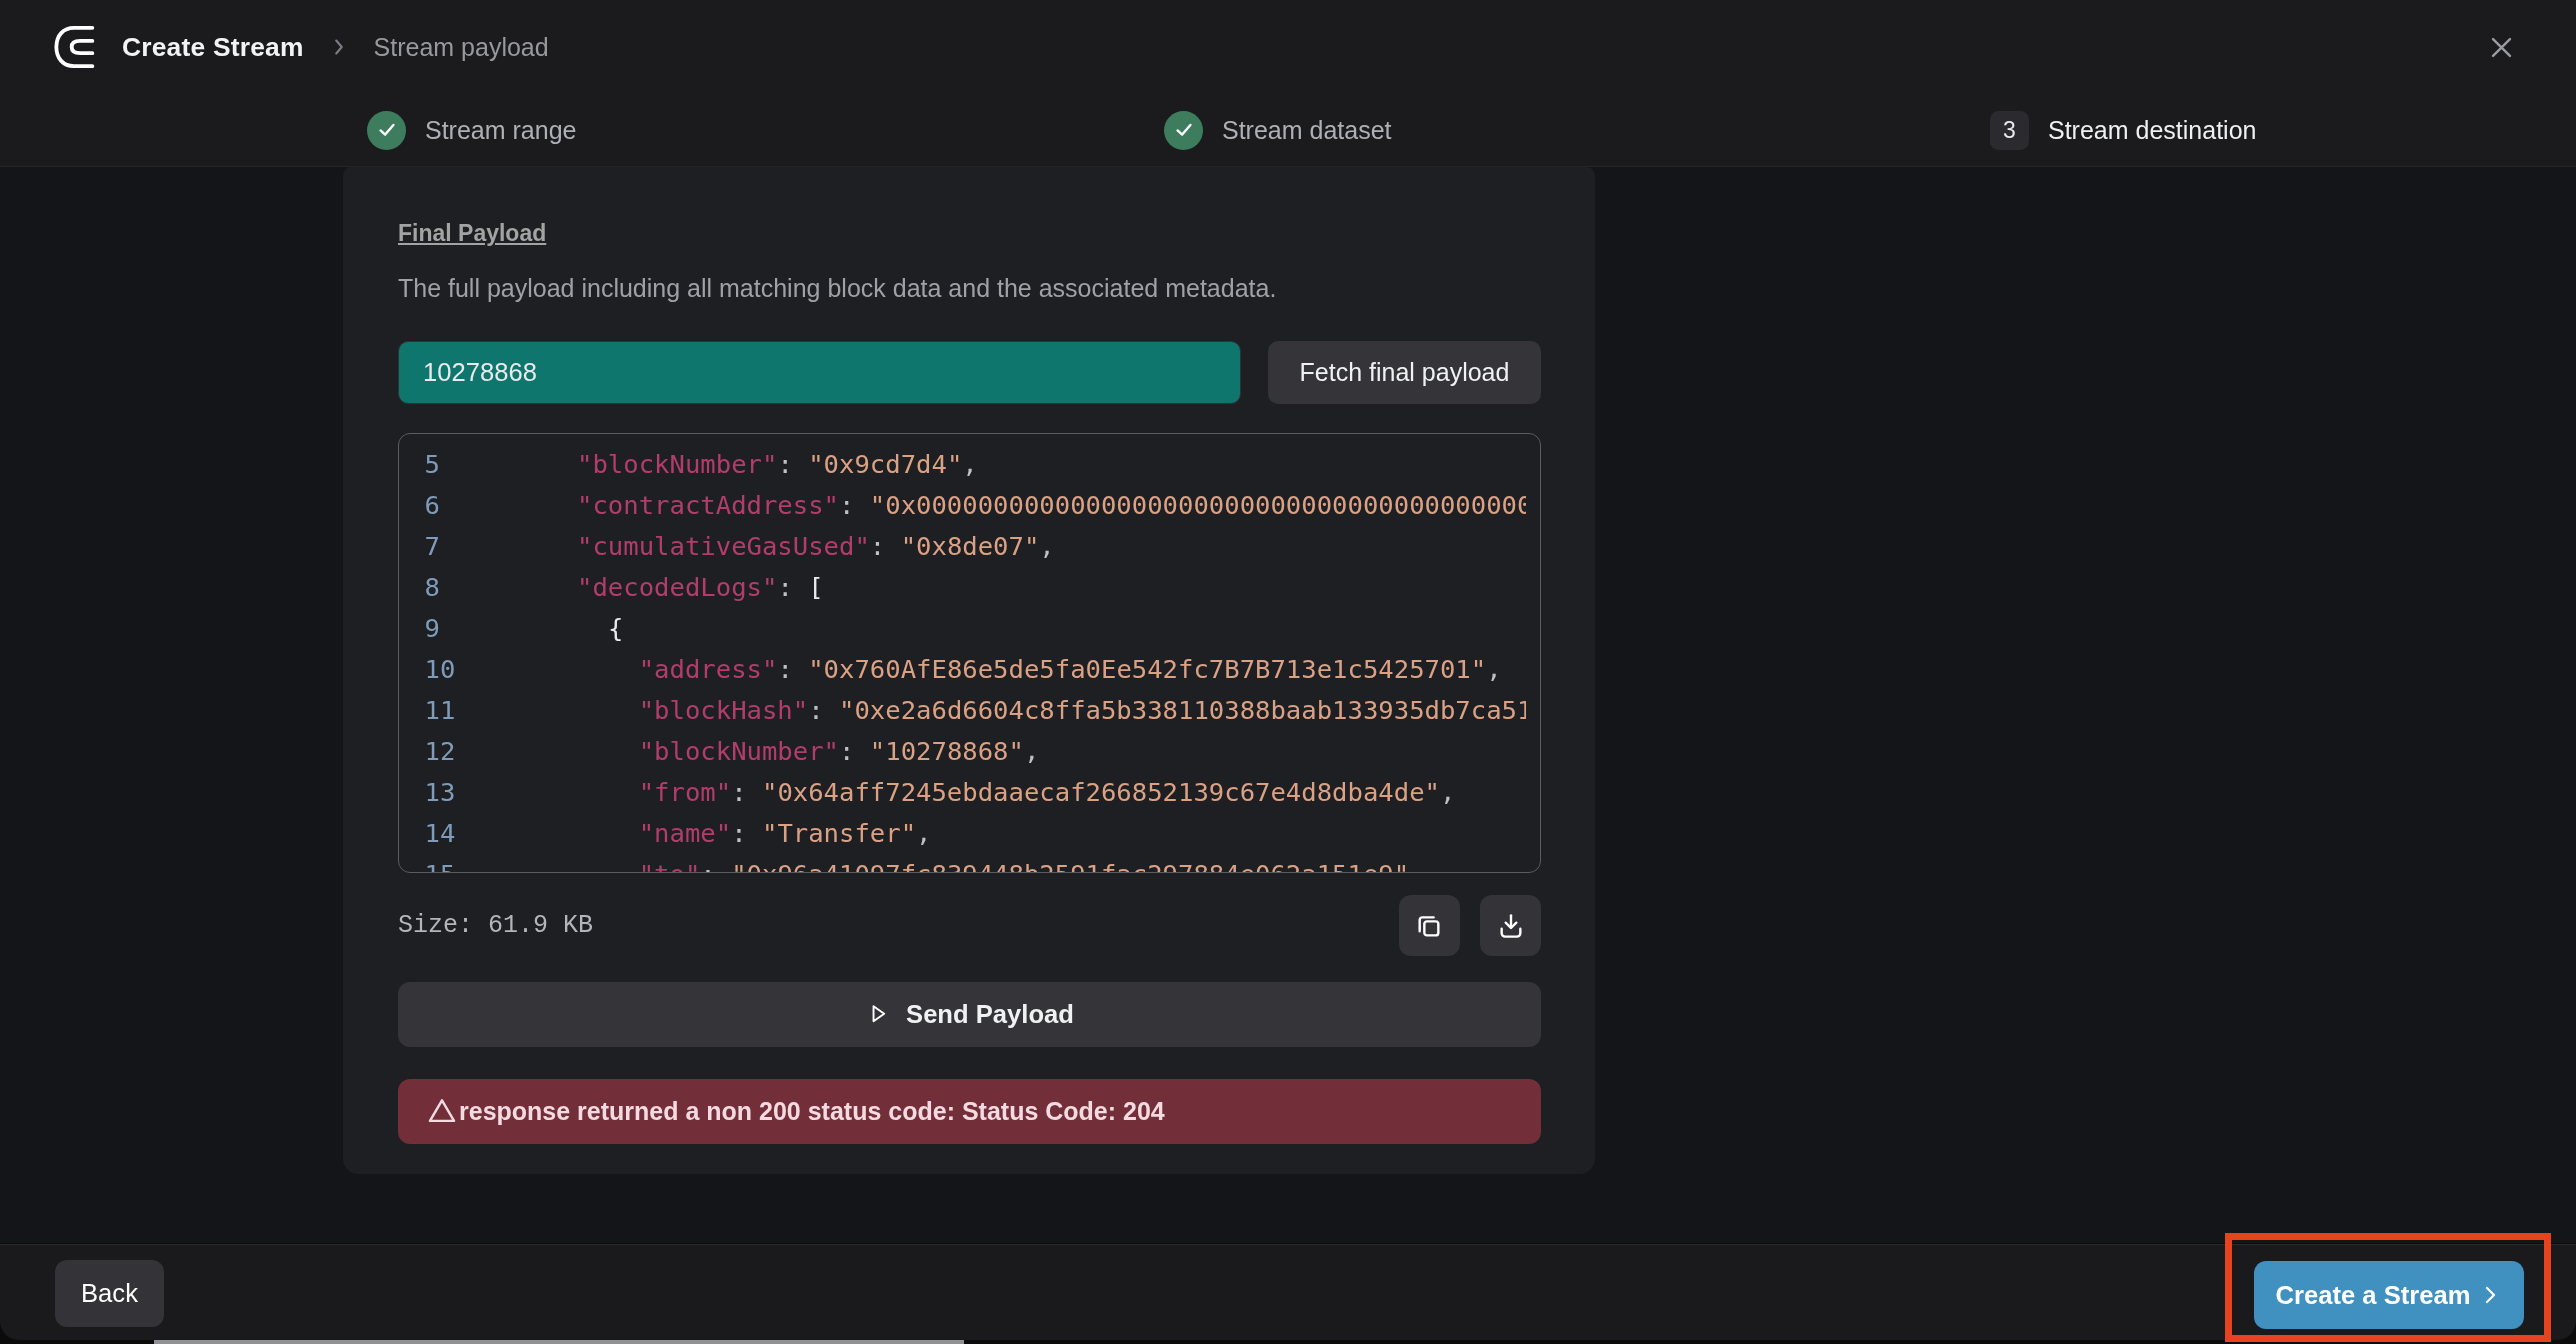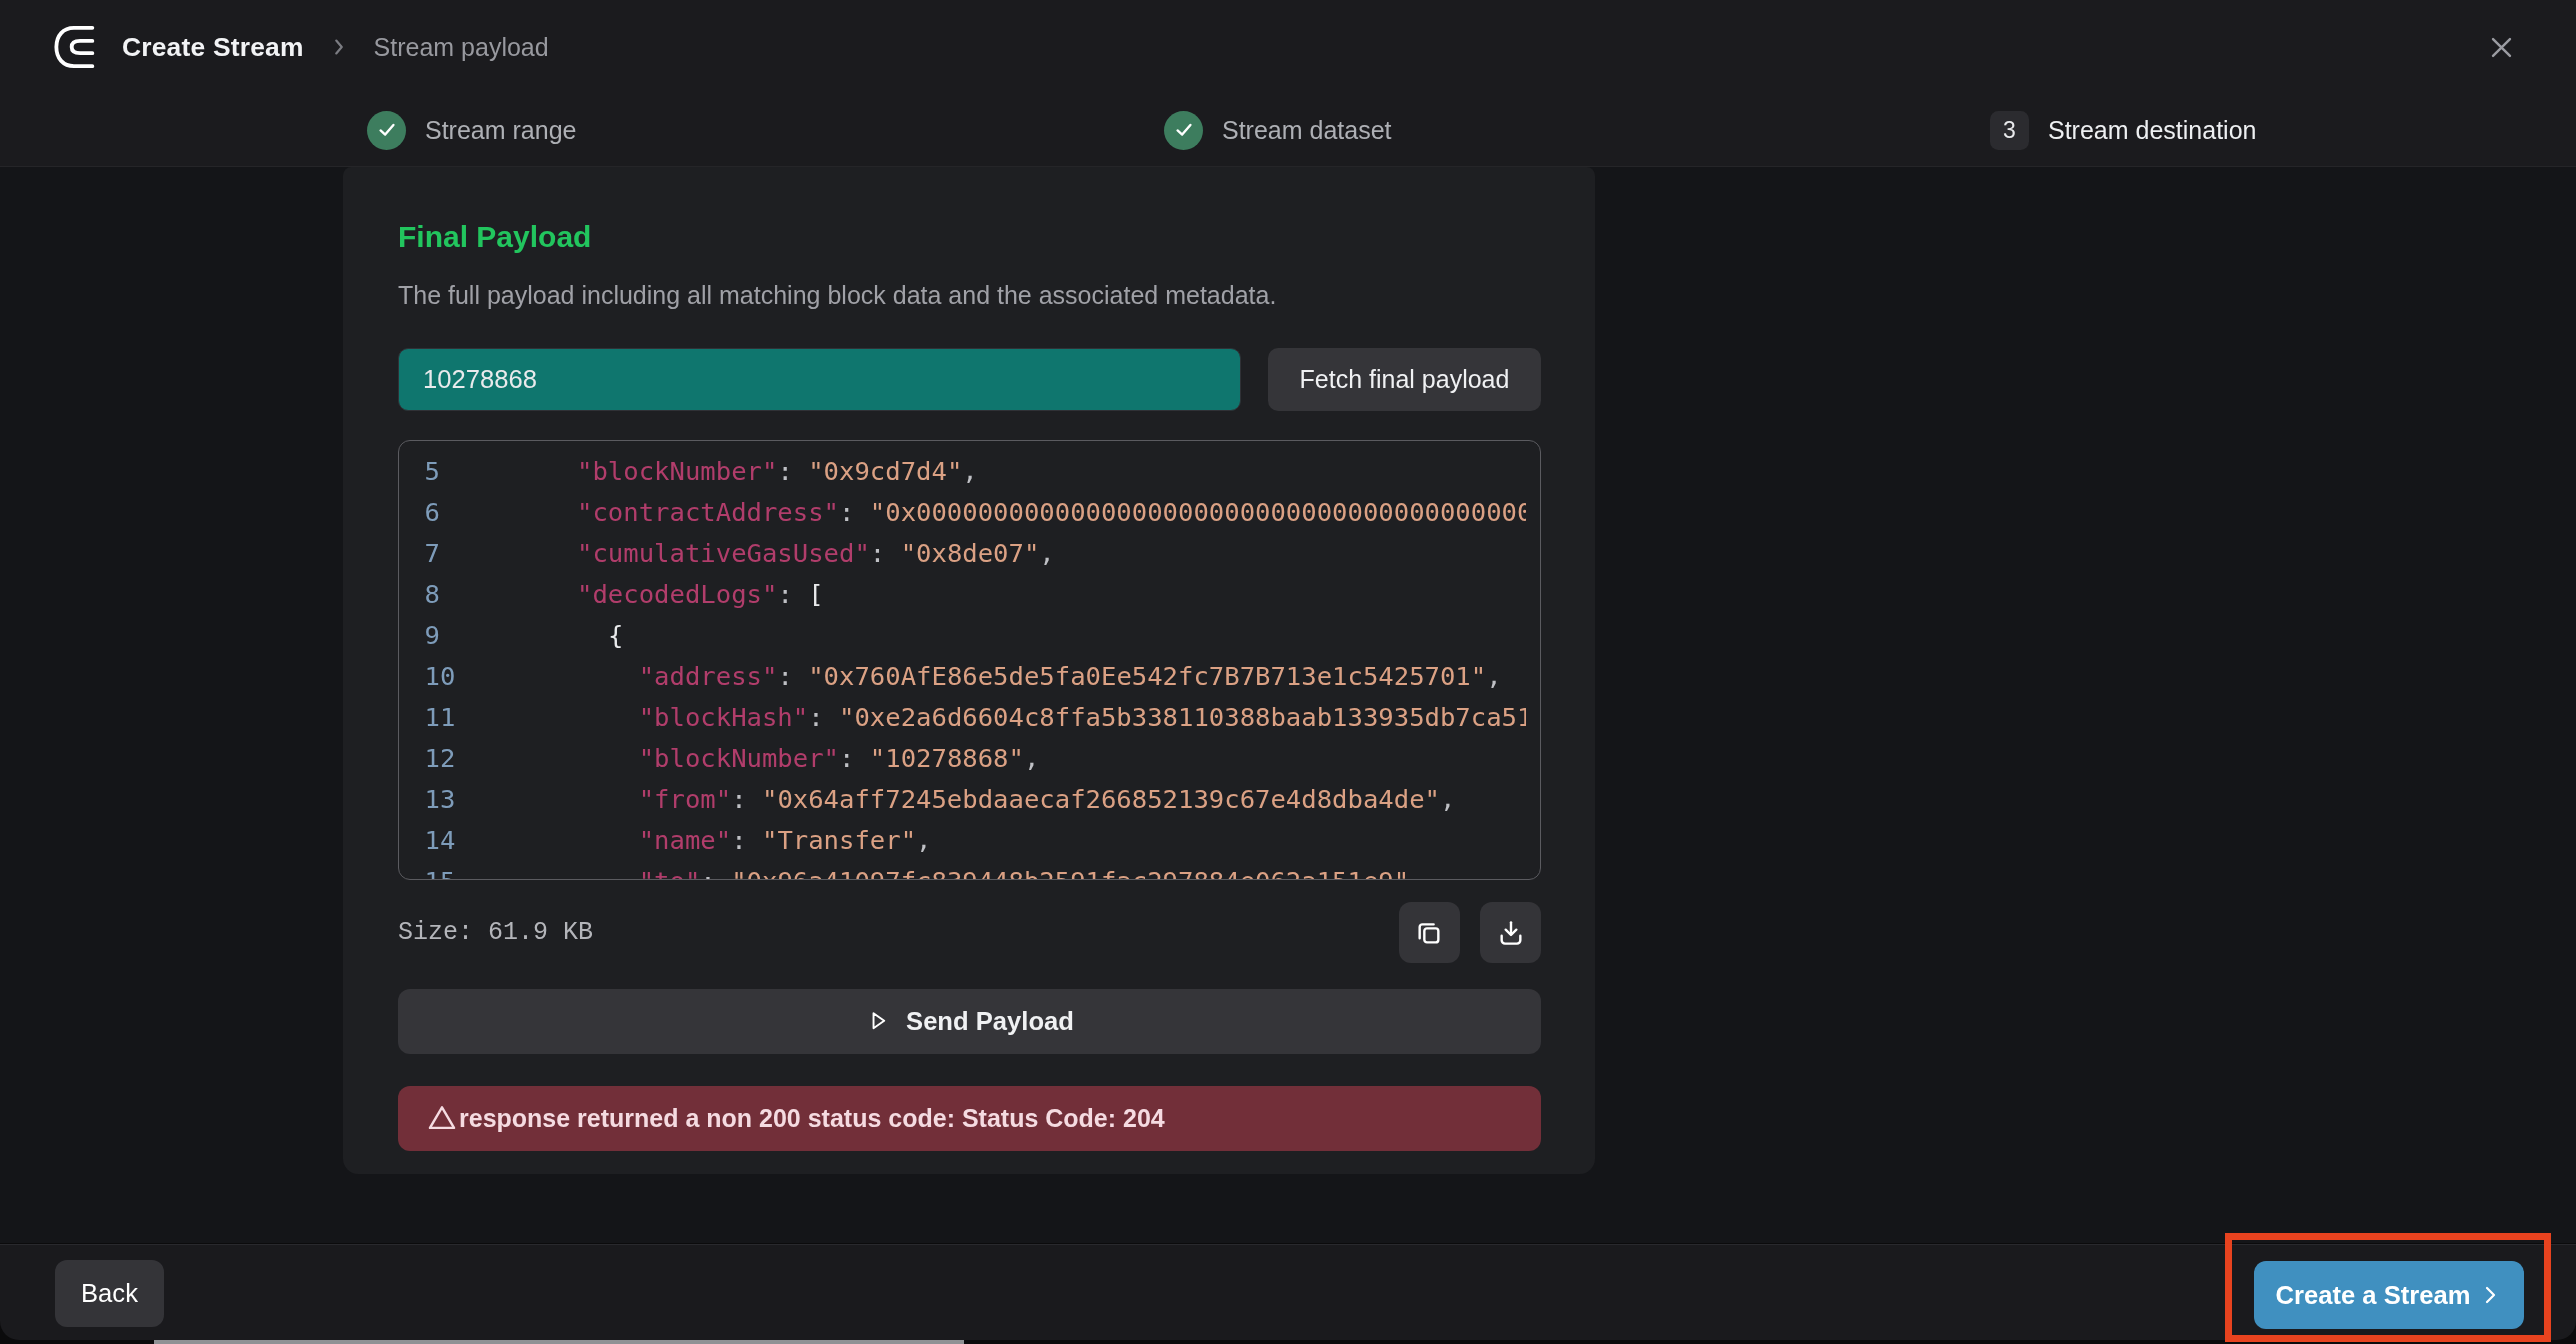--- a/index.html
+++ b/index.html
@@ -31,21 +31,21 @@
   .step-num { width:39px; height:39px; border-radius:8.5px; background:#2b2b2f; color:#e9eaec;
               font-size:23px; display:flex; align-items:center; justify-content:center; }
   .active-underline { position:absolute; left:1710px; top:160px; width:830px; height:6.8px;
                       background:#4292c3; }
 
   
   .main { position:absolute; left:0; top:167px; width:2576px; height:1076px; background:#141518; }
   .panel { position:absolute; left:343px; top:0; width:1252px; height:1007px;
            background:#1e1f22; border-radius:8.5px 8.5px 15.4px 15.4px; padding:48px 54px 0 55px; }
 
-  .panel-title { color:#22c55e; font-size:30px; font-weight:700; margin-top:5.1px; }
+  .panel-title { color:#a3a3a3; font-size:23px; font-weight:700; margin-top:5.1px;text-decoration:underline; }
   .panel-desc  { color:#a0a1a7; font-size:25px; margin-top:27px; }
 
   .fetch-row { display:flex; gap:27px; margin-top:38px; }
   .block-input { width:843px; height:63px; background:#0f766e; border:1.7px solid #303136;
                  border-radius:10.2px; color:#e9eaec; font-size:25.6px; padding:0 24px;
                  font-family:"Liberation Sans", sans-serif; outline:none; }
   .fetch-btn { width:273px; height:63px; background:#353539; border:none; border-radius:10.2px;
                color:#f0f1f3; font-size:25px; font-weight:500; cursor:pointer;
                font-family:"Liberation Sans", sans-serif; }
 

